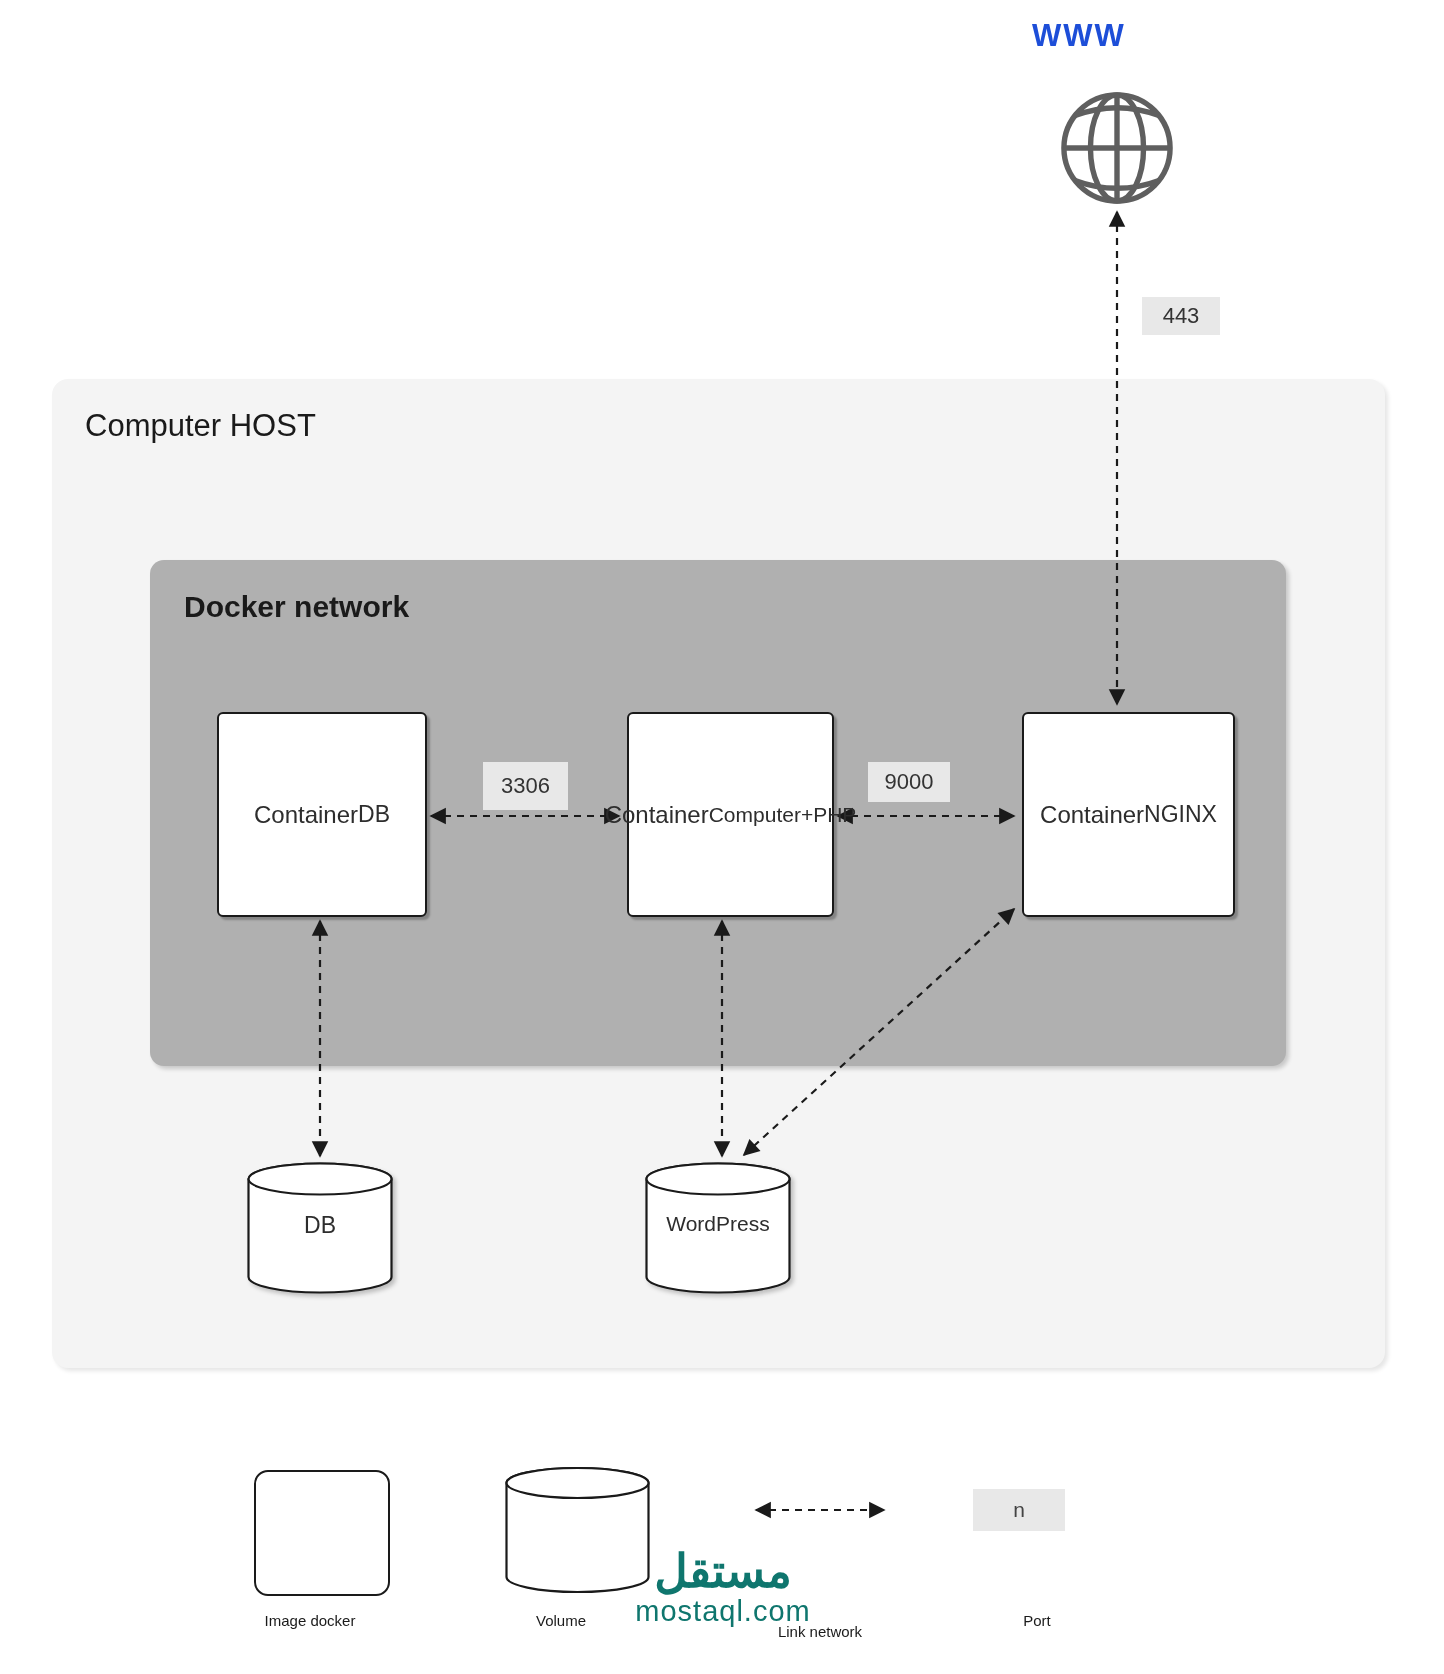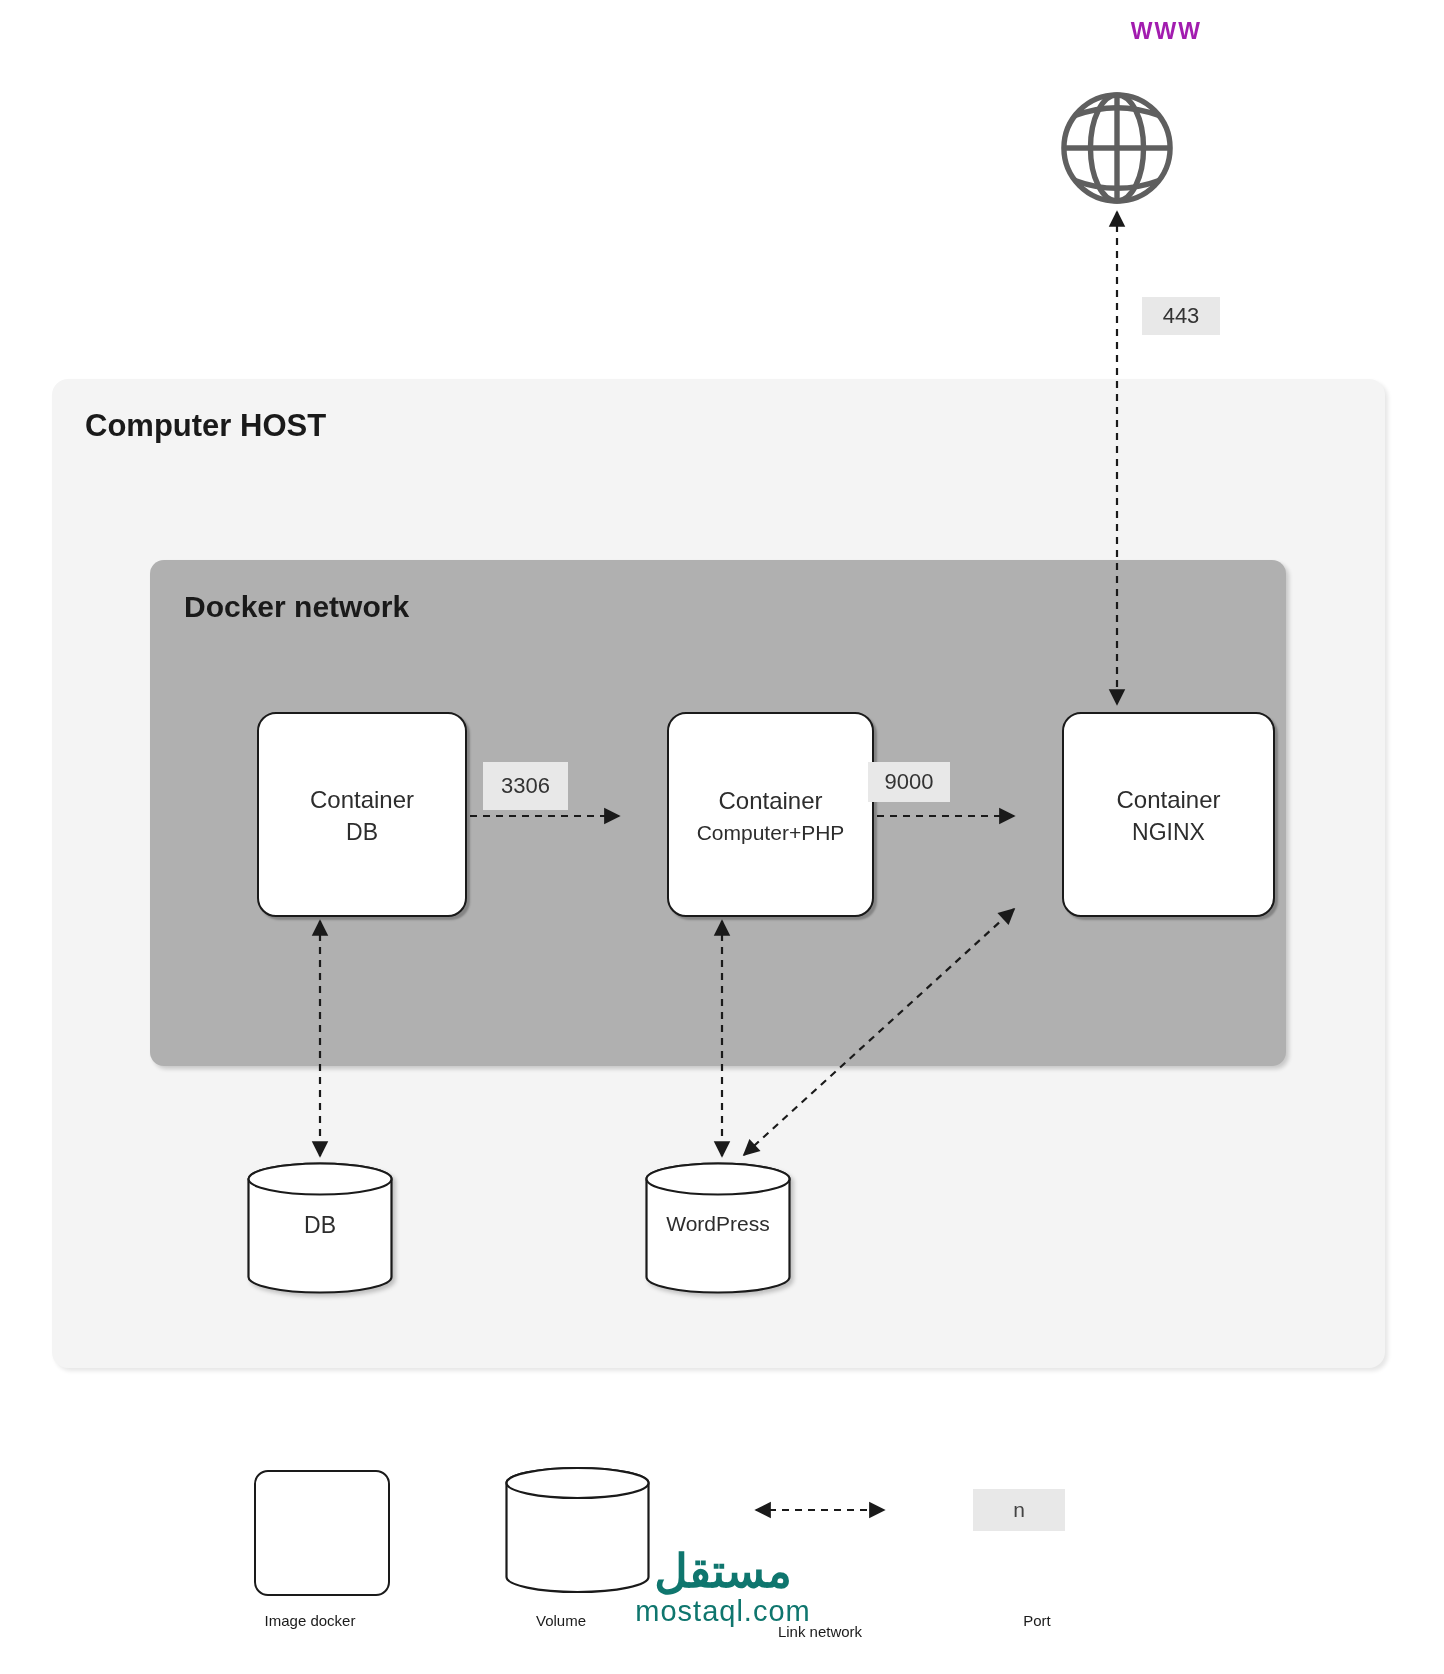--- a/index.html
+++ b/index.html
@@ -2,35 +2,35 @@
 <html><head>
 <meta charset="utf-8">
 <style>
   html,body{margin:0;padding:0;background:#ffffff;}
   .canvas{
     position:relative;width:1444px;height:1674px;background:#ffffff;
     font-family:"Liberation Sans", sans-serif;color:#1a1a1a;overflow:hidden;
   }
   .abs{position:absolute;}
   
-  .www-label{left:1032px;top:18px;width:170px;text-align:right;
-    font-size:23px;font-weight:bold;letter-spacing:2px;color:#a21caf;}
+  .www-label{left:1032px;top:18px;width:170px;text-align:left;
+    font-size:31px;font-weight:bold;letter-spacing:2px;color:#1d4ed8;}
   .globe{left:1059px;top:90px;width:116px;height:116px;}
   
   .host-box{left:52px;top:379px;width:1333px;height:989px;background:#f4f4f4;
     border-radius:16px;box-shadow:3px 3px 4px rgba(0,0,0,0.10);z-index:1;}
-  .host-title{left:85px;top:408px;font-size:31px;font-weight:bold;z-index:2;}
+  .host-title{left:85px;top:408px;font-size:31px;font-weight:normal;z-index:2;}
   .network-box{left:150px;top:560px;width:1136px;height:506px;background:#b0b0b0;
     border-radius:14px;box-shadow:3px 3px 4px rgba(0,0,0,0.18);z-index:2;}
   .network-title{left:184px;top:590px;font-size:30px;font-weight:bold;z-index:3;}
   
-  .node{background:#ffffff;border:2px solid #1a1a1a;border-radius:19px;
+  .node{background:#ffffff;border:2px solid #1a1a1a;border-radius:6px;
     box-shadow:3px 3px 2px rgba(0,0,0,0.25);z-index:5;
-    display:flex;flex-direction:column;align-items:center;justify-content:center;
-    text-align:center;color:#2d2d2d;margin-left:40px;}
+    display:flex;align-items:center;justify-content:center;
+    text-align:center;color:#2d2d2d;}
   .node .l1{font-size:24px;line-height:1.5;}
   .node .l2{font-size:23px;line-height:1.3;}
   .node-db{left:217px;top:712px;width:206px;height:201px;}
   .node-wp{left:627px;top:712px;width:203px;height:201px;}
   .node-wp .l2{font-size:21px;}
   .node-nginx{left:1022px;top:712px;width:209px;height:201px;}
   
   .badge{background:#e8e8e8;display:flex;align-items:center;justify-content:center;
     font-size:22px;color:#333;z-index:6;}
   .badge-443{left:1142px;top:297px;width:78px;height:38px;}

